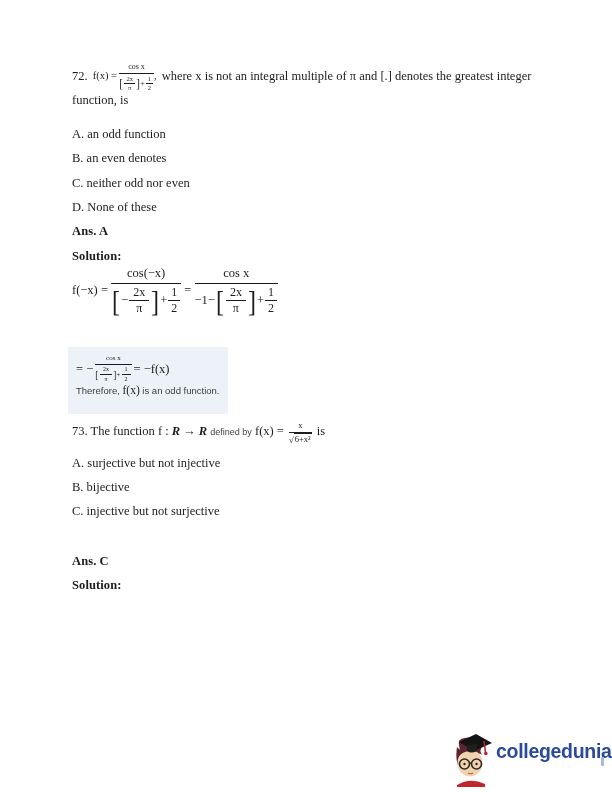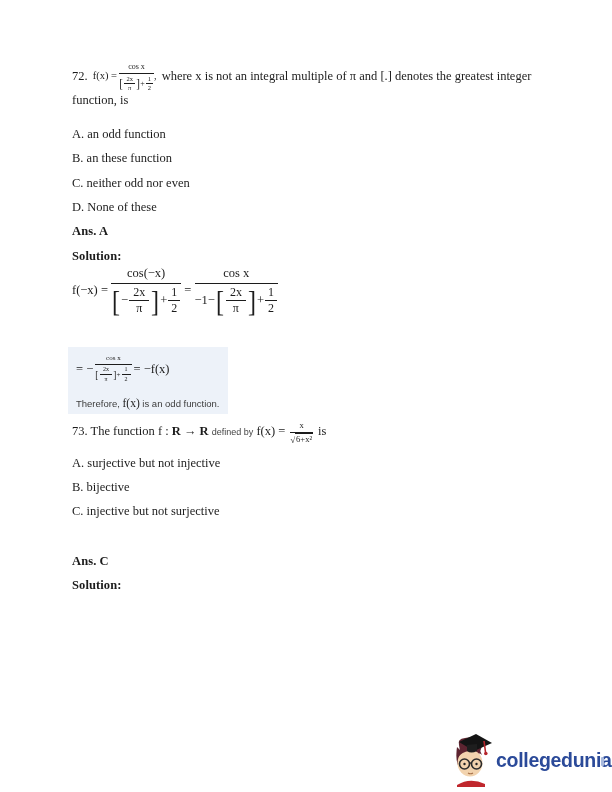--- a/index.html
+++ b/index.html
@@ -49,26 +49,26 @@
   .q-head { line-height:1.32; }
   .opt { position:absolute; left:72px; font-size:12.5px; white-space:nowrap;text-align:center; }
   .ansline { position:absolute; left:72px; font-size:12.5px; font-weight:bold; letter-spacing:.1px; }
 
   .note-line { font-size:12px; }
 
   .sol-box {
     background:#edf2f9;
     padding:7px 8px 8px 8px;
   }
-  .sol-box .row2 { margin-top:13px; font-family:"Liberation Sans", sans-serif; font-size:9.5px; color:#3c3c3c; white-space:nowrap; }
+  .sol-box .row2 { margin-top:0; font-family:"Liberation Sans", sans-serif; font-size:9.5px; color:#3c3c3c; white-space:nowrap; }
   .sol-box .row2 .mi { font-family:"Liberation Serif", serif; font-size:11.5px; color:#222; }
   .eqtxt { font-size:12.5px; }
 
   .defined { font-family:"Liberation Sans", sans-serif; font-size:9px; color:#454545; }
-  .maprel { font-weight:bold; }
+  .maprel { font-weight:bold; font-style:italic; }
 
   
   .logo-text {
     font-family:"Liberation Sans", sans-serif;
     font-size:19.5px; font-weight:600; letter-spacing:-0.3px;
     color:#2b4a99; white-space:nowrap;
   }
   .logo-mark { width:3px; height:9px; background:#a8b9dd; border-radius:1px; }
 </style>
 </head>
@@ -82,21 +82,21 @@
       <span class="fr">
         <span class="n mi">cos x</span>
         <span class="d">
           <span class="br-sm">[</span><span class="fr fr-in"><span class="n mi">2x</span><span class="d mi">π</span></span><span class="br-sm">]</span><span>+</span><span class="fr fr-in"><span class="n">1</span><span class="d">2</span></span>
         </span>
       </span><span style="font-size:10px;">,</span></span>
     <span>where x is not an integral multiple of π and [.] denotes the greatest integer function, is</span>
   </div>
 
   <div class="opt" style="top:127px;">A. an odd function</div>
-  <div class="opt" style="top:151px;">B. an these function</div>
+  <div class="opt" style="top:151px;">B. an even denotes</div>
   <div class="opt" style="top:176px;">C. neither odd nor even</div>
   <div class="opt" style="top:200px;">D. None of these</div>
 
   <div class="ansline" style="top:224px;">Ans. A</div>
   <div class="ansline" style="top:249px;">Solution:</div>
 
   <div class="abs f-lg" style="left:72px; top:266px; white-space:nowrap;">
     <span class="mi">f(−x) =</span>
     <span class="fr">
       <span class="n mi">cos(−x)</span>
@@ -170,17 +170,17 @@
       <circle cx="27.5" cy="33" r="5" fill="none" stroke="#2b2b2b" stroke-width="1.6"></circle>
       <line x1="20.5" y1="32" x2="22.5" y2="32" stroke="#2b2b2b" stroke-width="1.4"></line>
 
       <circle cx="15.5" cy="33" r="1.2" fill="#222"></circle>
       <circle cx="27.5" cy="33" r="1.2" fill="#222"></circle>
 
       <path d="M19 42 Q21.5 43.5 24 42" fill="none" stroke="#a8734c" stroke-width="1.2"></path>
 
       <path d="M8 54 Q21 46 36 53 L36 56 L8 56 Z" fill="#c0272d"></path>
     </svg>
-    <div class="logo-text" style="position:absolute; left:47px; top:19px;">collegedunia</div>
+    <div class="logo-text" style="position:absolute; left:47px; top:10px;">collegedunia</div>
     <div class="logo-mark" style="position:absolute; left:152px; top:27px;"></div>
   </div>
 
 </div>
 
 </body></html>

